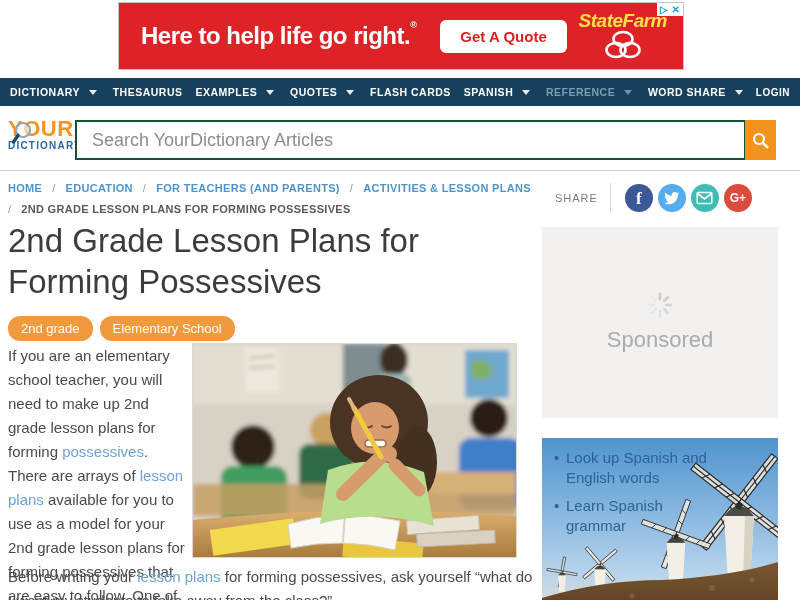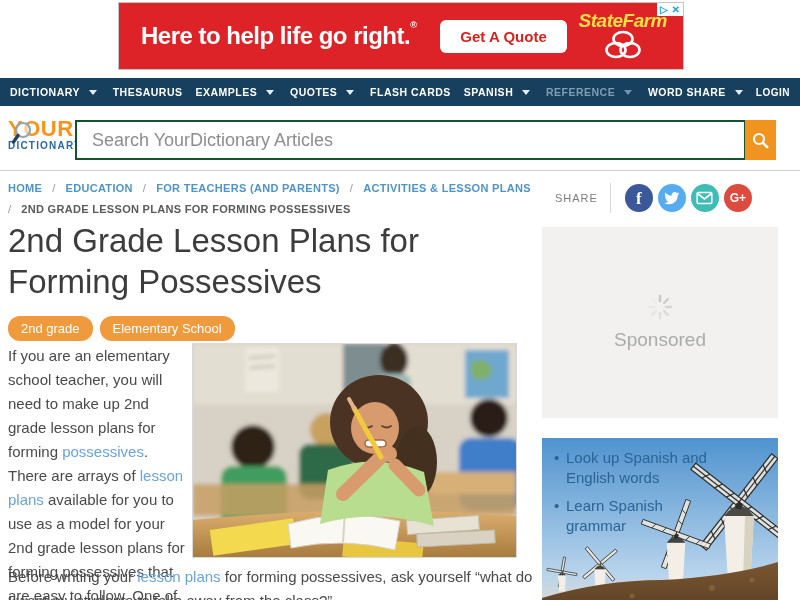--- a/index.html
+++ b/index.html
@@ -62,21 +62,21 @@
     padding:5px 13px;cursor:pointer;white-space:nowrap;}
   .intro-col{left:8px;top:344px;width:180px;font-size:15px;line-height:24px;color:#4a4a4a;}
   .inline-link{color:#6ca3d6;text-decoration:none;cursor:pointer;}
   .article-image{left:192px;top:343px;width:325px;height:215px;border:1px solid #d9d9d9;box-sizing:border-box;
     overflow:hidden;background:#d8d2c6;}
   .outro-par{left:8px;top:565px;width:528px;font-size:15px;line-height:24px;color:#4a4a4a;}
 
   
   .sponsored-box{left:542px;top:227px;width:236px;height:191px;background:#f2f1f0;display:flex;
     flex-direction:column;align-items:center;justify-content:center;gap:9px;}
-  .sponsored-label{color:#ababab;font-size:19px;}
+  .sponsored-label{color:#ababab;font-size:22px;}
   .promo-box{left:542px;top:438px;width:236px;height:186px;overflow:hidden;cursor:pointer;}
   .promo-text{position:absolute;left:12px;top:10px;width:160px;color:#2a6496;font-size:15px;line-height:20px;z-index:2;}
   .promo-bullet{margin-bottom:8px;position:relative;padding-left:12px;}
   .promo-bullet::before{content:"•";position:absolute;left:0;top:0;}
 </style>
 </head>
 <body>
 
 <div class="abs ad-banner">
   <div class="ad-headline"><span>Here to help life go right.</span><span class="ad-reg">®</span></div>

